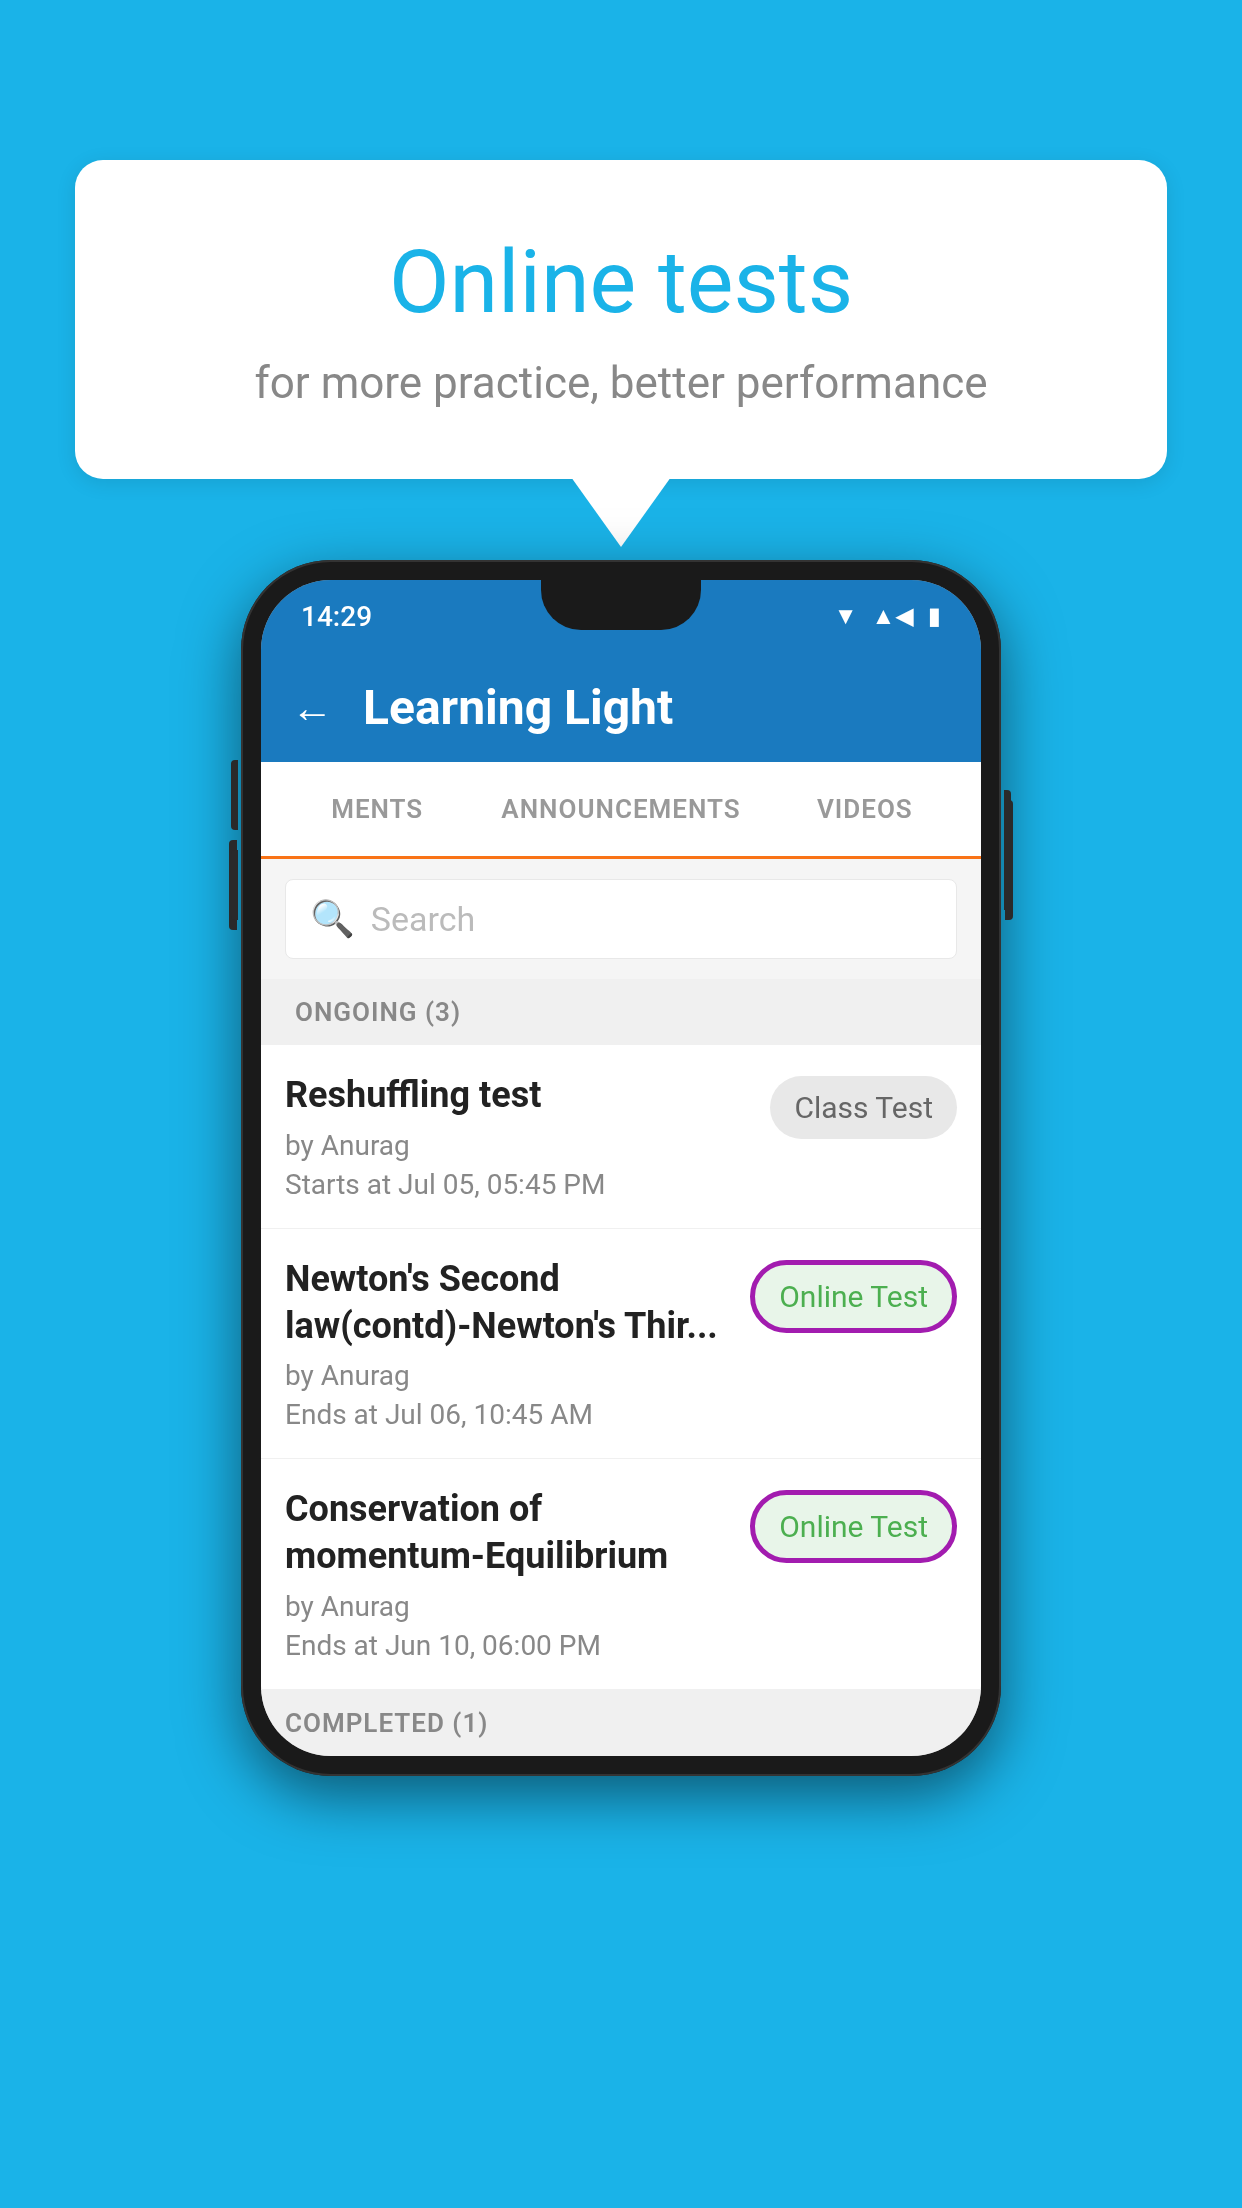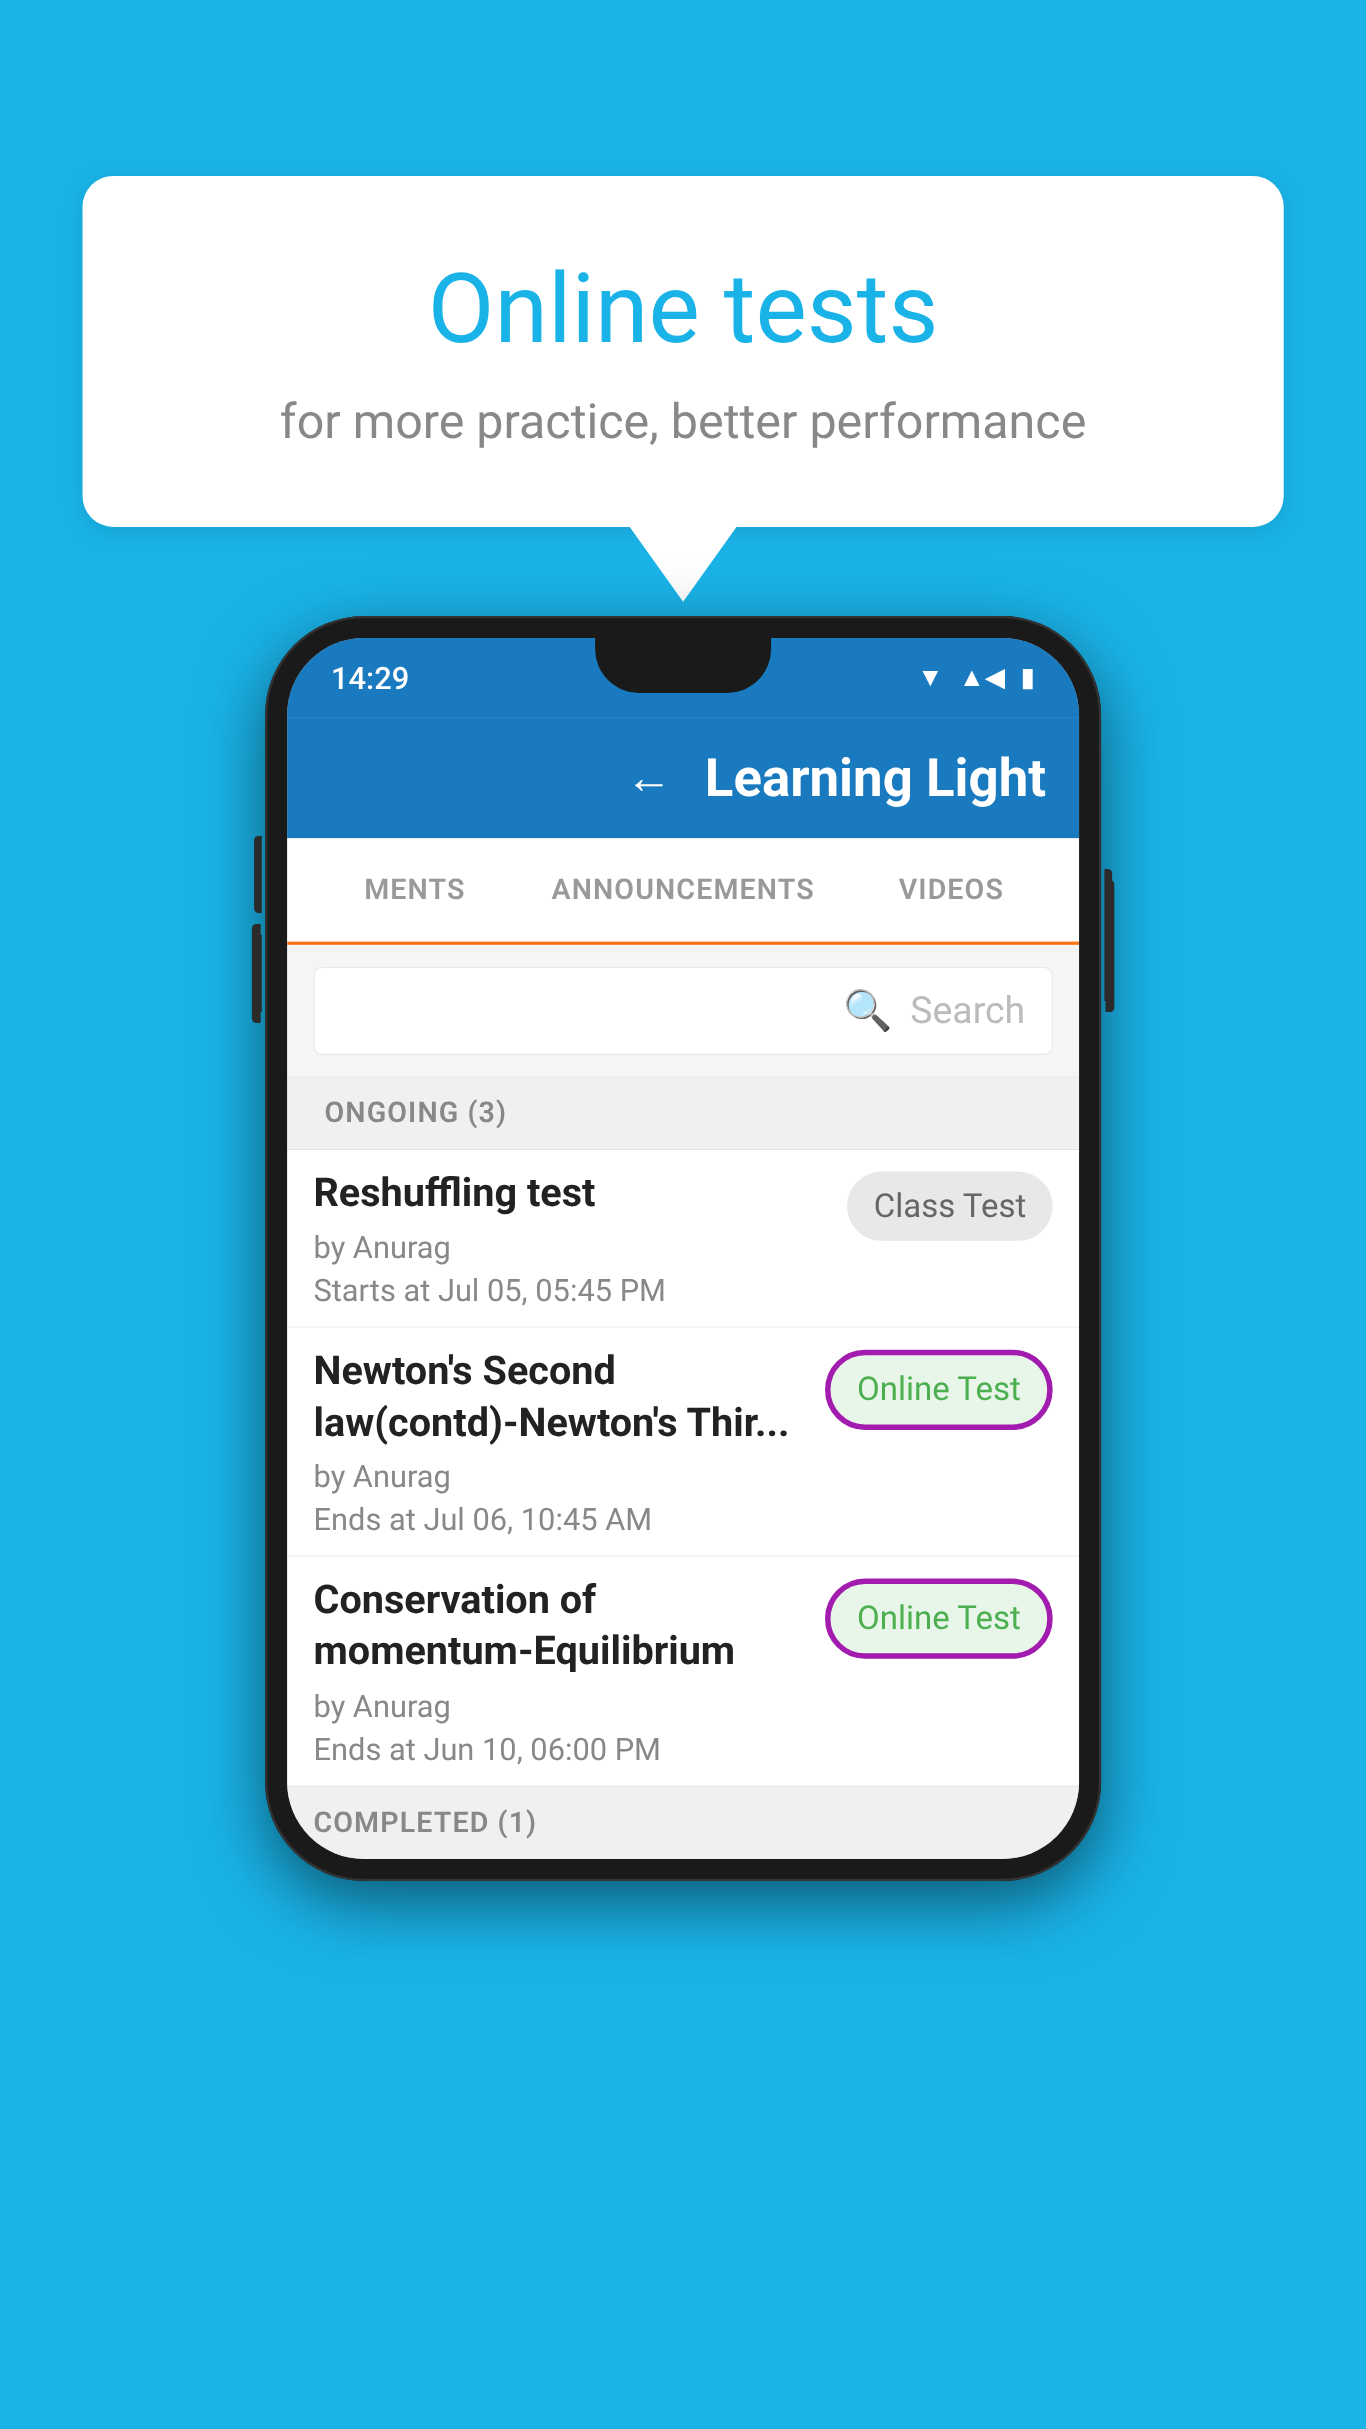--- a/index.html
+++ b/index.html
@@ -1,15 +1,15 @@
 <!DOCTYPE html>
 <html><head>
   <meta charset="utf-8">
   <style>
-    * { margin: 0; padding: 0; box-sizing: border-box; justify-content: flex-end; }
+    * { margin: 0; padding: 0; box-sizing: border-box; }
     
     body {
       width: 1242px;
       height: 2208px;
       background-color: #1ab3e8;
       font-family: 'Roboto', Arial, sans-serif;
       overflow: hidden;
       position: relative;
     }
 
@@ -225,21 +225,21 @@
       padding: 18px 34px;
       font-size: 26px;
       color: #888;
       font-weight: 600;
       letter-spacing: 1px;
     }
 
     
     .test-item {
       background: white;
-      padding: 16px 24px;
+      padding: 27px 24px;
       border-bottom: 1px solid #f0f0f0;
       display: flex;
       align-items: flex-start;
       justify-content: space-between;
       gap: 20px;
     }
 
     .test-info {
       flex: 1;
     }

